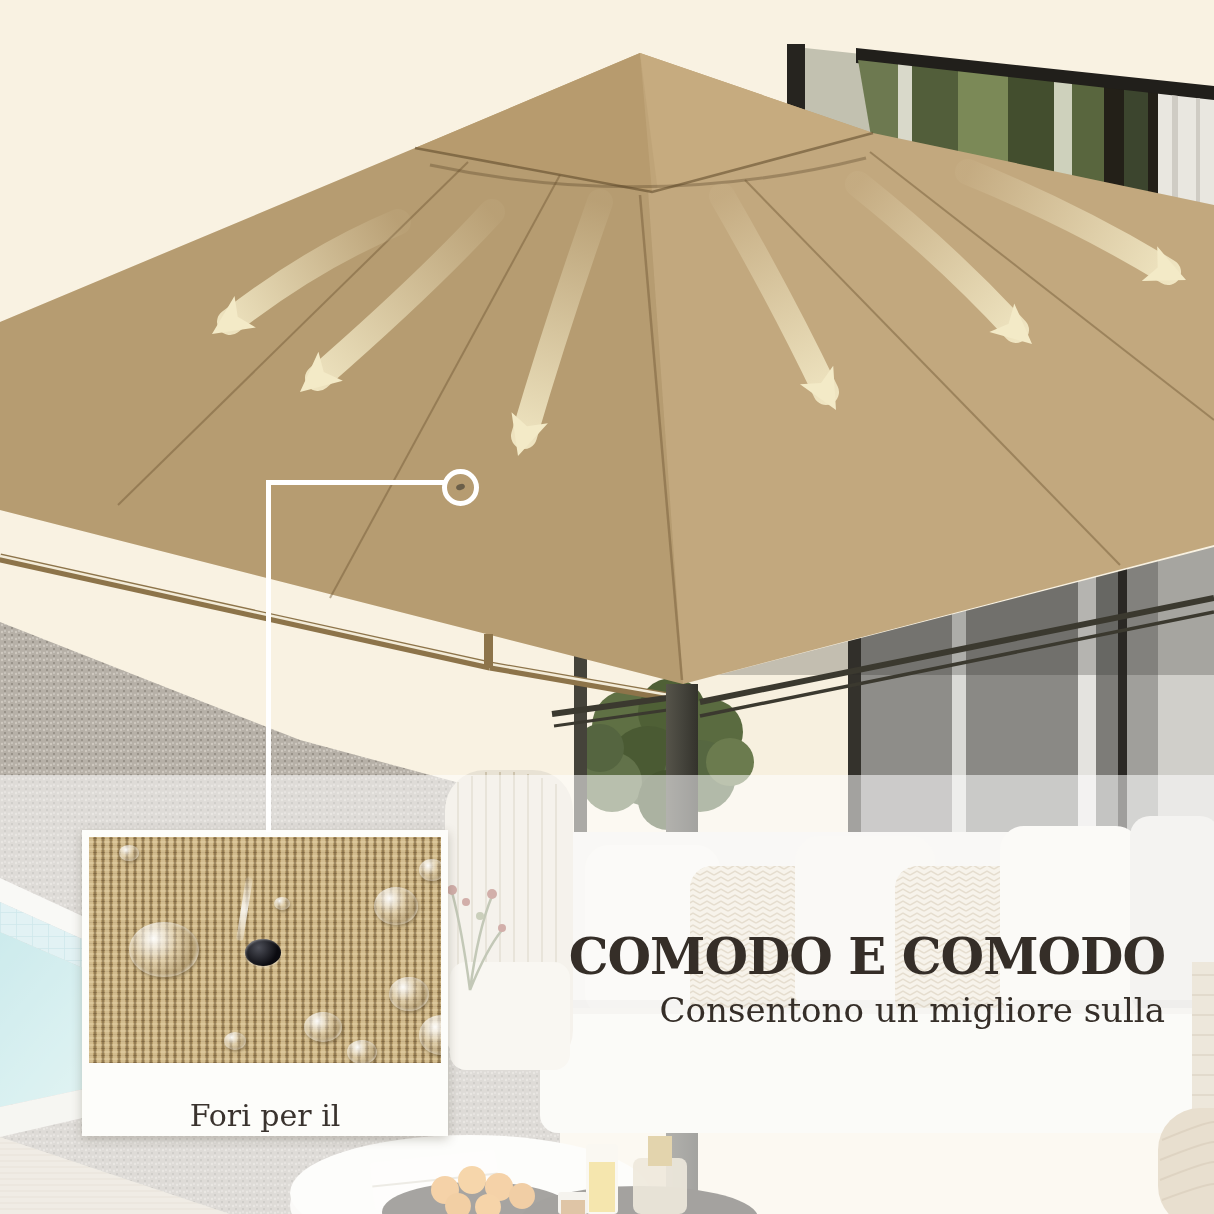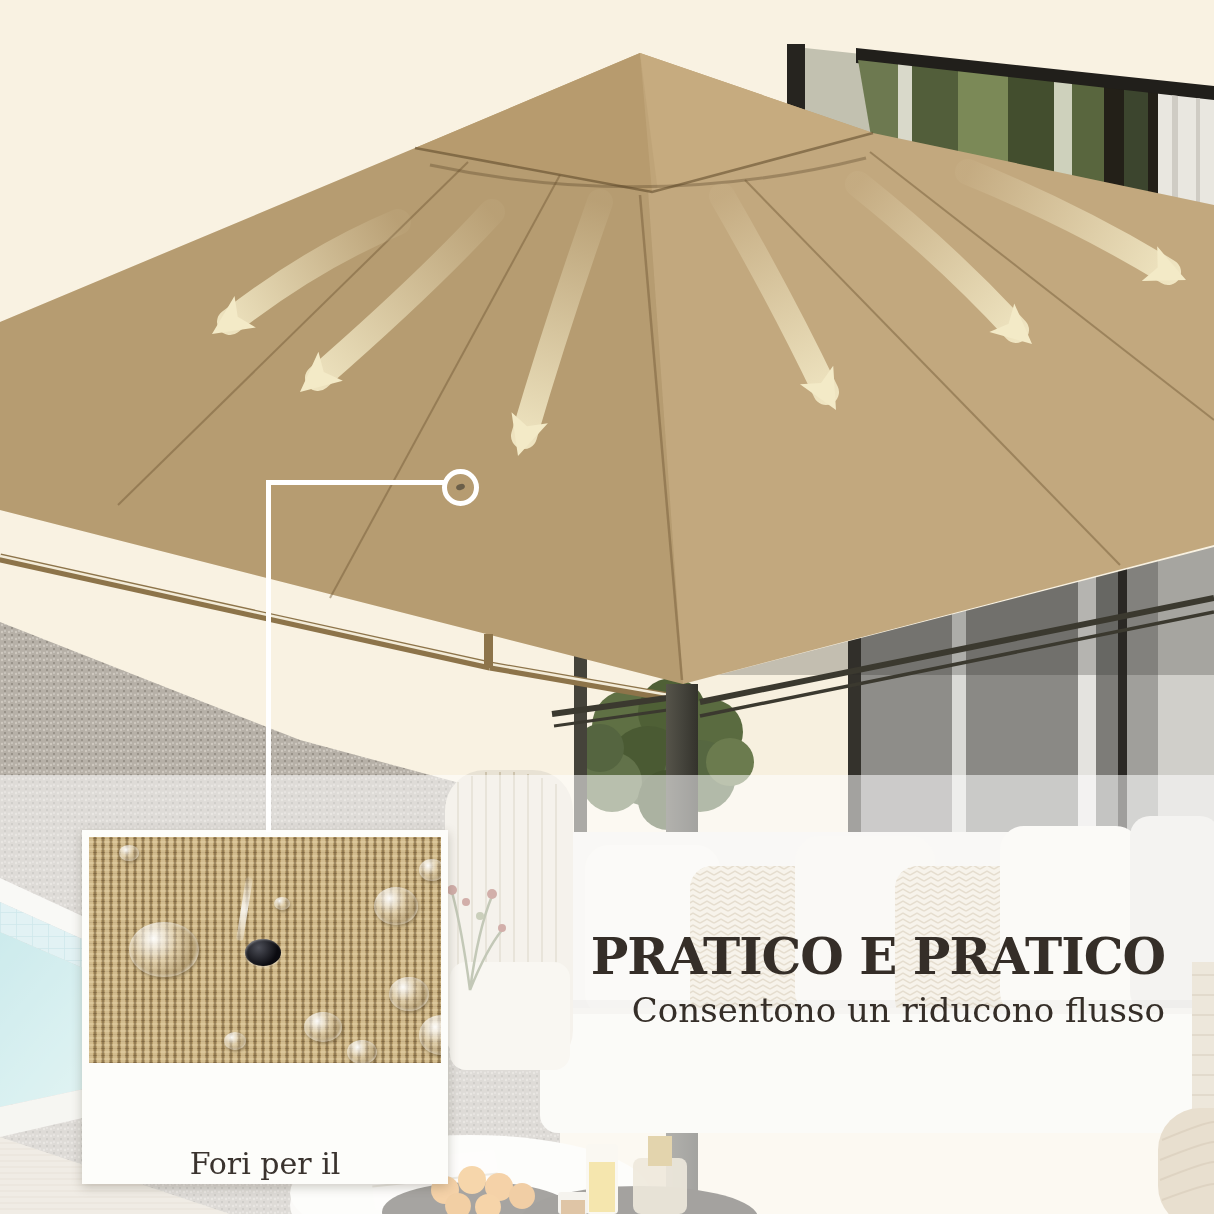--- a/index.html
+++ b/index.html
@@ -8,21 +8,21 @@
   .stage svg{position:absolute;left:0;top:0;}
 
   
   .callout-line{position:absolute;background:#ffffff;z-index:6;}
   .callout-circle{position:absolute;left:442px;top:469px;width:27px;height:27px;
     border:5px solid #ffffff;border-radius:50%;z-index:6;}
   .callout-circle .hole-dot{position:absolute;left:9px;top:10px;width:9px;height:6px;
     background:#6b5f49;border-radius:50%;transform:rotate(-20deg);}
 
   
-  .inset-card{position:absolute;left:82px;top:830px;width:366px;height:354px;
+  .inset-card{position:absolute;left:82px;top:830px;width:366px;height:306px;
     background:#fdfdfa;box-shadow:0 3px 10px rgba(60,50,30,.25);z-index:5;}
   .fabric{position:absolute;left:7px;top:7px;width:352px;height:226px;overflow:hidden;
     background-color:#b79d6c;
     background-image:
       repeating-linear-gradient(90deg, rgba(233,214,170,.55) 0 4px, rgba(0,0,0,0) 4px 5px,
         rgba(92,72,42,.38) 5px 7px, rgba(0,0,0,0) 7px 8px),
       repeating-linear-gradient(0deg, rgba(120,95,58,.5) 0 1px, rgba(0,0,0,0) 1px 3px,
         rgba(235,217,175,.42) 3px 5px, rgba(0,0,0,0) 5px 7px);}
   .drop{position:absolute;border-radius:50%;
     background:radial-gradient(circle at 35% 30%, rgba(255,255,255,.95), rgba(255,255,255,.2) 40%,
@@ -330,19 +330,19 @@
     <div class="drop" style="left:185px;top:60px;width:16px;height:13px;"></div>
     <div class="streak"></div>
     <div class="hole"></div>
   </div>
   <div class="inset-caption">
     <div>Fori per il</div>
   </div>
 </div>
 
 <div class="headline">
-  <div class="title">PRATICO E PRATICO</div>
+  <div class="title">COMODO E COMODO</div>
   <div class="body">
-    <div>Consentono un riducono flusso</div>
+    <div>Consentono un migliore sulla</div>
   </div>
 </div>
 
 </div>
 
 </body></html>

